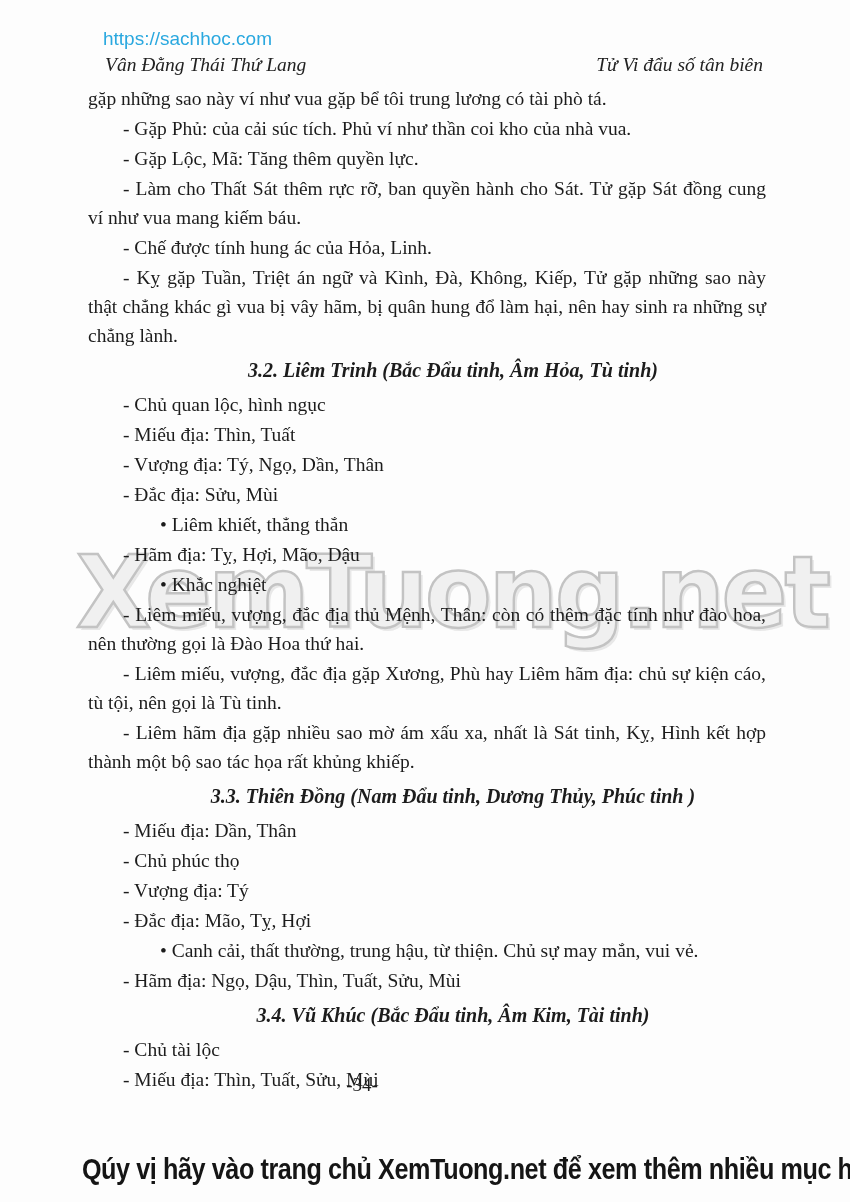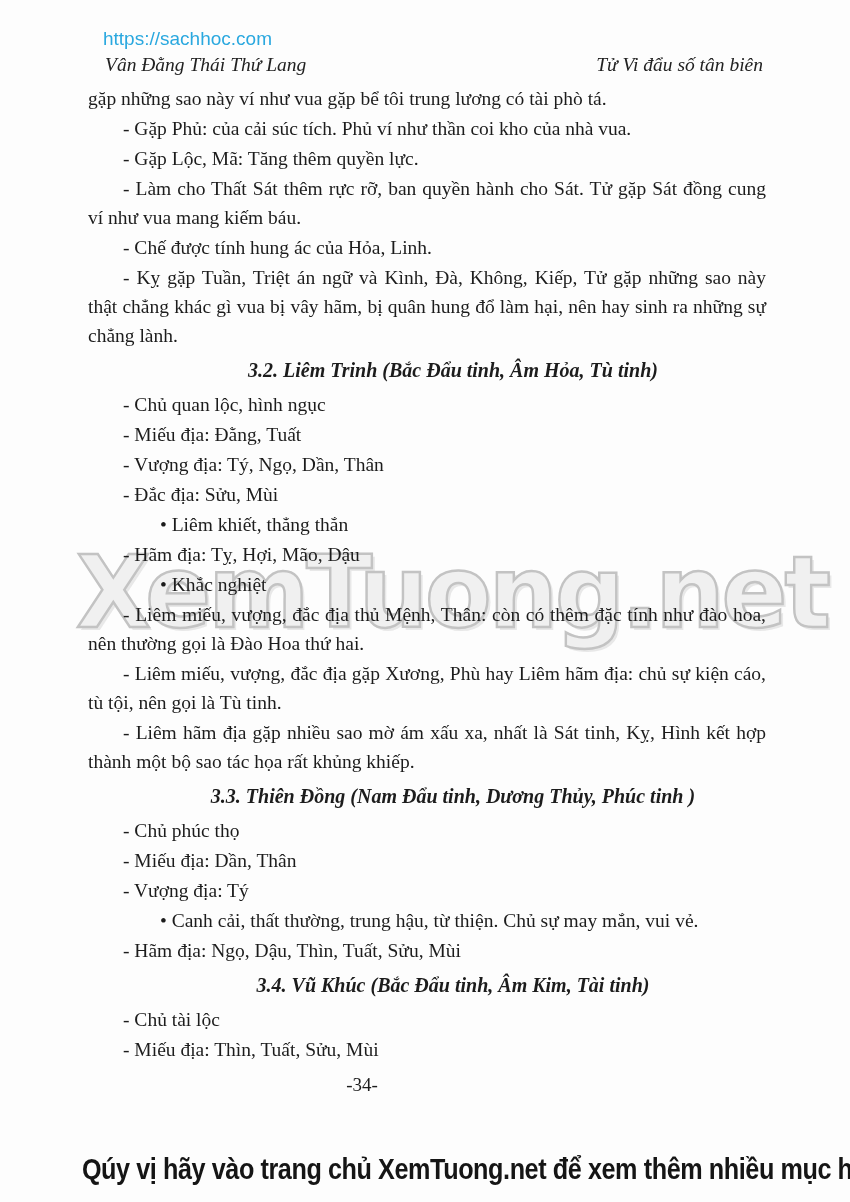--- a/index.html
+++ b/index.html
@@ -118,33 +118,34 @@
 
   <div class="content">
     <p class="cont">gặp những sao này ví như vua gặp bể tôi trung lương có tài phò tá.</p>
     <p class="dash">- Gặp Phủ: của cải súc tích. Phủ ví như thần coi kho của nhà vua.</p>
     <p class="dash">- Gặp Lộc, Mã: Tăng thêm quyền lực.</p>
     <p class="dash">- Làm cho Thất Sát thêm rực rỡ, ban quyền hành cho Sát. Tử gặp Sát đồng cung ví như vua mang kiếm báu.</p>
     <p class="dash">- Chế được tính hung ác của Hỏa, Linh.</p>
     <p class="dash">- Kỵ gặp Tuần, Triệt án ngữ và Kình, Đà, Không, Kiếp, Tử gặp những sao này thật chẳng khác gì vua bị vây hãm, bị quân hung đổ làm hại, nên hay sinh ra những sự chẳng lành.</p>
     <p class="head">3.2. Liêm Trinh (Bắc Đẩu tinh, Âm Hỏa, Tù tinh)</p>
     <p class="dash">- Chủ quan lộc, hình ngục</p>
-    <p class="dash">- Miếu địa: Đằng, Tuất</p>
+    <p class="dash">- Miếu địa: Thìn, Tuất</p>
     <p class="dash">- Vượng địa: Tý, Ngọ, Dần, Thân</p>
     <p class="dash">- Đắc địa: Sửu, Mùi</p>
     <p class="bullet">• Liêm khiết, thẳng thắn</p>
     <p class="dash">- Hãm địa: Tỵ, Hợi, Mão, Dậu</p>
     <p class="bullet">• Khắc nghiệt</p>
     <p class="dash">- Liêm miếu, vượng, đắc địa thủ Mệnh, Thân: còn có thêm đặc tính như đào hoa, nên thường gọi là Đào Hoa thứ hai.</p>
     <p class="dash">- Liêm miếu, vượng, đắc địa gặp Xương, Phù hay Liêm hãm địa: chủ sự kiện cáo, tù tội, nên gọi là Tù tinh.</p>
     <p class="dash">- Liêm hãm địa gặp nhiều sao mờ ám xấu xa, nhất là Sát tinh, Kỵ, Hình kết hợp thành một bộ sao tác họa rất khủng khiếp.</p>
     <p class="head">3.3. Thiên Đồng (Nam Đẩu tinh, Dương Thủy, Phúc tinh )</p>
+    <p class="dash">- Miếu địa: Dần, Thân</p>
     <p class="dash">- Chủ phúc thọ</p>
-    <p class="dash">- Miếu địa: Dần, Thân</p>
     <p class="dash">- Vượng địa: Tý</p>
+    <p class="dash">- Đắc địa: Mão, Tỵ, Hợi</p>
     <p class="bullet">• Canh cải, thất thường, trung hậu, từ thiện. Chủ sự may mắn, vui vẻ.</p>
     <p class="dash">- Hãm địa: Ngọ, Dậu, Thìn, Tuất, Sửu, Mùi</p>
     <p class="head">3.4. Vũ Khúc (Bắc Đẩu tinh, Âm Kim, Tài tinh)</p>
     <p class="dash">- Chủ tài lộc</p>
     <p class="dash">- Miếu địa: Thìn, Tuất, Sửu, Mùi</p>
   </div>
 
   <div class="page-number">-34-</div>
 
   <div class="footer-banner">

